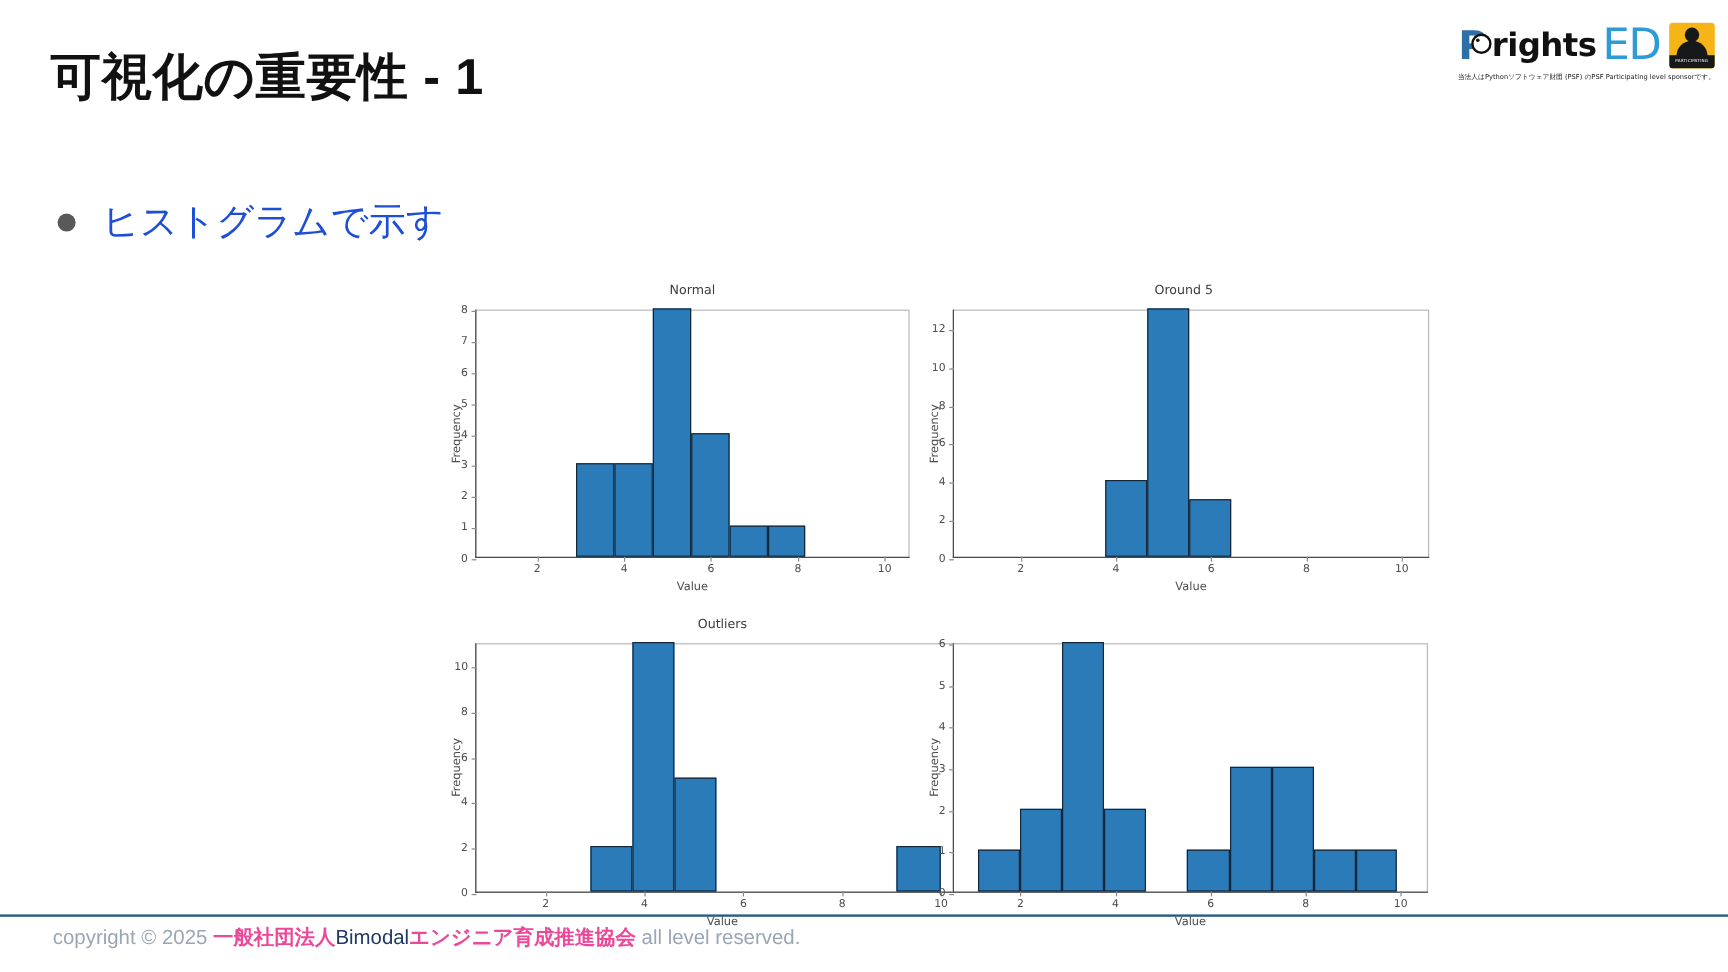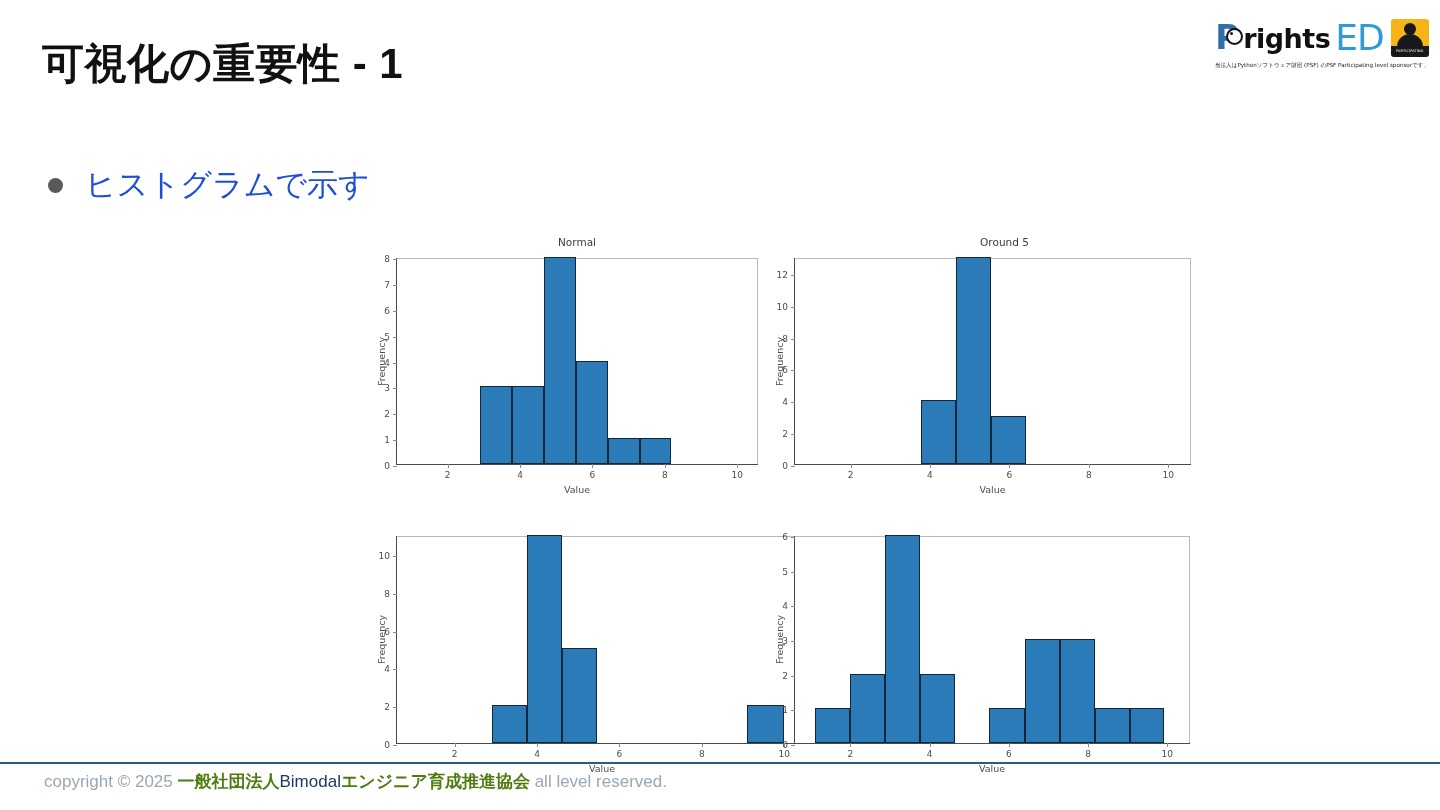--- a/index.html
+++ b/index.html
@@ -217,21 +217,21 @@
     height:2px;background:#2a5c8a;
   }
   #footer-text{
     position:absolute;
     left:44px; top:770px;
     font-size:17px;
     color:#9aa6b4;
     white-space:nowrap;
   }
   #footer-text .strong{
-    color:#4d7c0f;font-weight:bold;
+    color:#ec4899;font-weight:bold;
   }
   #footer-text .brand{
     color:#1f3864;font-weight:normal;
   }
 </style>
 </head>
 <body>
 
 <div id="slide-title">可視化の重要性 - 1</div>
 
@@ -297,21 +297,21 @@
         <div class="yticklabel" style="top: 51.75px;">6</div>
         <div class="ytick" style="top: 25.875px;"></div>
         <div class="yticklabel" style="top: 25.875px;">7</div>
         <div class="ytick" style="top: 0px;"></div>
         <div class="yticklabel" style="top: 0px;">8</div>
         <div class="xlabel">Value</div>
         <div class="ylabel" style="left: -56px; top: 96.5px; width: 80px; text-align: center;">Frequency</div>
       </div>
     </div>
     <div class="panel" style="left: 440px; top: 0px; width: 400px; height: 262px;">
-      <div class="panel-title" style="left: 80px; width: 397px; right: auto;">Oround 5</div>
+      <div class="panel-title" style="left: 62px; width: 397px; right: auto;">Oround 5</div>
       <div class="axes" style="left: 68px; top: 22px; width: 397px; height: 207px;">
         <div class="bottom-spine"></div>
         <div class="left-spine"></div>
         <div class="bar" style="left: 126.246px; width: 34.936px; height: 63.6923px; background: rgb(43, 123, 185); border-color: rgb(19, 38, 58);"></div>
         <div class="bar" style="left: 161.182px; width: 34.936px; height: 207px; background: rgb(43, 123, 185); border-color: rgb(19, 38, 58);"></div>
         <div class="bar" style="left: 196.118px; width: 34.936px; height: 47.7692px; background: rgb(43, 123, 185); border-color: rgb(19, 38, 58);"></div>
         <div class="xtick" style="left: 55.58px;"></div>
         <div class="xticklabel" style="left: 55.58px;">2</div>
         <div class="xtick" style="left: 134.98px;"></div>
         <div class="xticklabel" style="left: 134.98px;">4</div>
@@ -333,20 +333,21 @@
         <div class="yticklabel" style="top: 79.6154px;">8</div>
         <div class="ytick" style="top: 47.7692px;"></div>
         <div class="yticklabel" style="top: 47.7692px;">10</div>
         <div class="ytick" style="top: 15.9231px;"></div>
         <div class="yticklabel" style="top: 15.9231px;">12</div>
         <div class="xlabel">Value</div>
         <div class="ylabel" style="left: -56px; top: 96.5px; width: 80px; text-align: center;">Frequency</div>
       </div>
     </div>
     <div class="panel" style="left: 0px; top: 278px; width: 435px; height: 267px;">
+      <div class="panel-title" style="left: 110px; width: 412px; right: auto;">Outliers</div>
       <div class="axes" style="left: 110px; top: 22px; width: 412px; height: 208px;">
         <div class="bottom-spine"></div>
         <div class="left-spine"></div>
         <div class="bar" style="left: 94.76px; width: 35.02px; height: 37.8182px; background: rgb(43, 123, 185); border-color: rgb(19, 38, 58);"></div>
         <div class="bar" style="left: 129.78px; width: 35.02px; height: 208px; background: rgb(43, 123, 185); border-color: rgb(19, 38, 58);"></div>
         <div class="bar" style="left: 164.8px; width: 35.02px; height: 94.5455px; background: rgb(43, 123, 185); border-color: rgb(19, 38, 58);"></div>
         <div class="bar" style="left: 350.2px; width: 37.08px; height: 37.8182px; background: rgb(43, 123, 185); border-color: rgb(19, 38, 58);"></div>
         <div class="xtick" style="left: 57.68px;"></div>
         <div class="xticklabel" style="left: 57.68px;">2</div>
         <div class="xtick" style="left: 140.08px;"></div>

